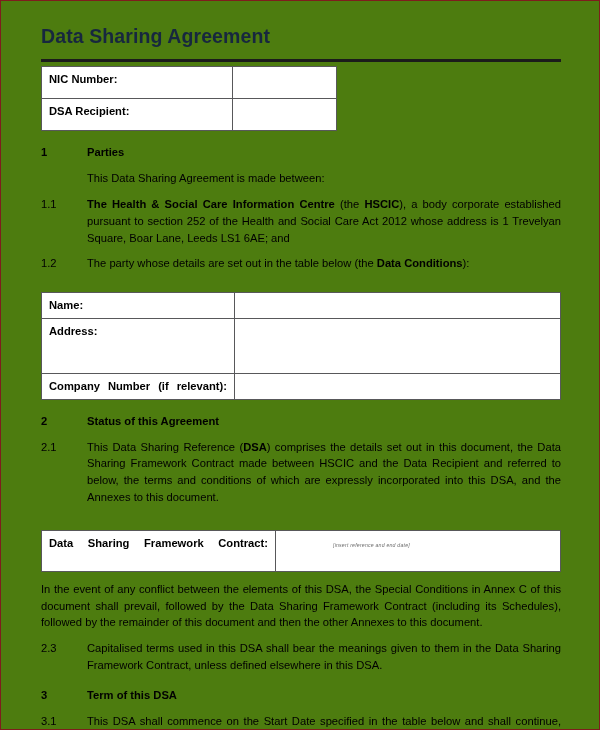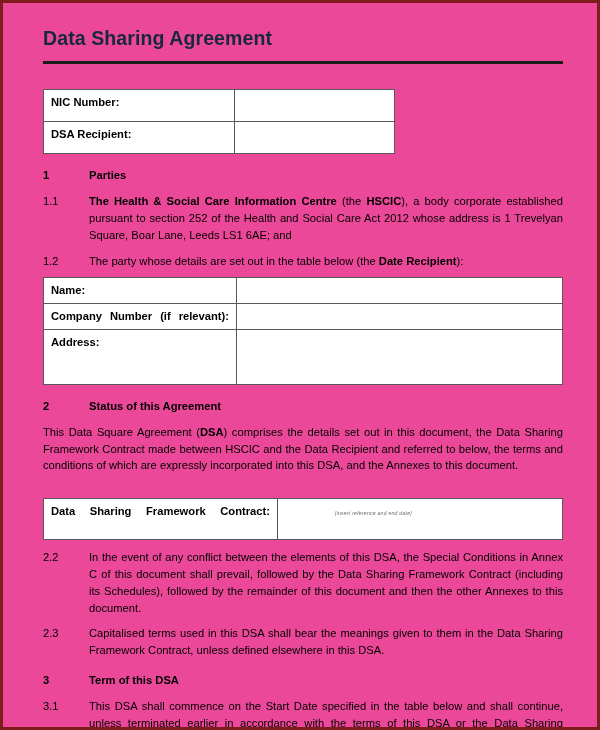--- a/index.html
+++ b/index.html
@@ -10,22 +10,22 @@
   }
   body {
     font-family: "Liberation Sans", sans-serif;
     color: #000000;
   }
   .page {
     position: relative;
     width: 600px;
     height: 730px;
     box-sizing: border-box;
-    background: #ec4899;
-    border: 3px solid #7f1d1d;
+    background: #4d7c0f;
+    border: 1px solid #7f1d1d;
     overflow: hidden;
   }
   .page-inner {
     position: absolute;
     left: 40px;
     top: 24px;
     width: 520px;
   }
 
   
@@ -65,28 +65,28 @@
   }
   td.label-cell.plain {
     text-align: left;
     text-align-last: left;
   }
   td.value-cell {
     font-weight: normal;
   }
 
   .table-nic {
-    width: 352px;
-    margin-top: 25px;
+    width: 296px;
+    margin-top: 4px;
   }
   .table-nic td.label-cell { width: 176px; height: 21px; }
 
   .table-party {
     width: 520px;
-    margin-top: 8px;
+    margin-top: 20px;
   }
   .table-party td.label-cell { width: 178px; }
 
   .table-framework {
     width: 520px;
     margin-top: 24px;
   }
   .table-framework td.label-cell { width: 219px; }
 
   .placeholder {
@@ -147,70 +147,74 @@
           <td class="value-cell"></td>
         </tr>
       </tbody>
     </table>
 
     <div class="clause heading">
       <div class="num">1</div>
       <div class="body">Parties</div>
     </div>
 
+    <div class="clause noindent-body">
+      <div class="num"></div>
+      <div class="body">This Data Sharing Agreement is made between:</div>
+    </div>
 
     <div class="clause">
       <div class="num">1.1</div>
       <div class="body"><b>The Health &amp; Social Care Information Centre</b><span> (the </span><b>HSCIC</b><span>), a body corporate established pursuant to section 252 of the Health and Social Care Act 2012 whose address is 1 Trevelyan Square, Boar Lane, Leeds LS1 6AE; and</span></div>
     </div>
 
     <div class="clause">
       <div class="num">1.2</div>
-      <div class="body"><span>The party whose details are set out in the table below (the </span><b>Date Recipient</b><span>):</span></div>
+      <div class="body"><span>The party whose details are set out in the table below (the </span><b>Data Conditions</b><span>):</span></div>
     </div>
 
     <table class="doc-table table-party">
       <tbody>
         <tr>
           <td class="label-cell plain">Name:</td>
           <td class="value-cell"></td>
         </tr>
         <tr>
+          <td class="label-cell plain" style="height:44px;">Address:</td>
+          <td class="value-cell"></td>
+        </tr>
+        <tr>
           <td class="label-cell">Company Number (if relevant):</td>
-          <td class="value-cell"></td>
-        </tr>
-        <tr>
-          <td class="label-cell plain" style="height:44px;">Address:</td>
           <td class="value-cell"></td>
         </tr>
       </tbody>
     </table>
 
     <div class="clause heading">
       <div class="num">2</div>
       <div class="body">Status of this Agreement</div>
     </div>
 
     <div class="clause">
-      <div class="body"><span>This Data Square Agreement (</span><b>DSA</b><span>) comprises the details set out in this document, the Data Sharing Framework Contract made between HSCIC and the Data Recipient and referred to below, the terms and conditions of which are expressly incorporated into this DSA, and the Annexes to this document.</span></div>
+      <div class="num">2.1</div>
+      <div class="body"><span>This Data Sharing Reference (</span><b>DSA</b><span>) comprises the details set out in this document, the Data Sharing Framework Contract made between HSCIC and the Data Recipient and referred to below, the terms and conditions of which are expressly incorporated into this DSA, and the Annexes to this document.</span></div>
     </div>
 
     <table class="doc-table table-framework">
       <tbody>
         <tr>
           <td class="label-cell" style="height:30px;">Data Sharing Framework Contract:</td>
           <td class="value-cell">
               <span class="placeholder">[insert reference and end date]</span>
             </td>
         </tr>
       </tbody>
     </table>
 
     <div class="clause">
-      <div class="num">2.2</div>
       <div class="body">In the event of any conflict between the elements of this DSA, the Special Conditions in Annex C of this document shall prevail, followed by the Data Sharing Framework Contract (including its Schedules), followed by the remainder of this document and then the other Annexes to this document.</div>
     </div>
 
     <div class="clause">
       <div class="num">2.3</div>
       <div class="body">Capitalised terms used in this DSA shall bear the meanings given to them in the Data Sharing Framework Contract, unless defined elsewhere in this DSA.</div>
     </div>
 
     <div class="clause heading">
       <div class="num">3</div>

